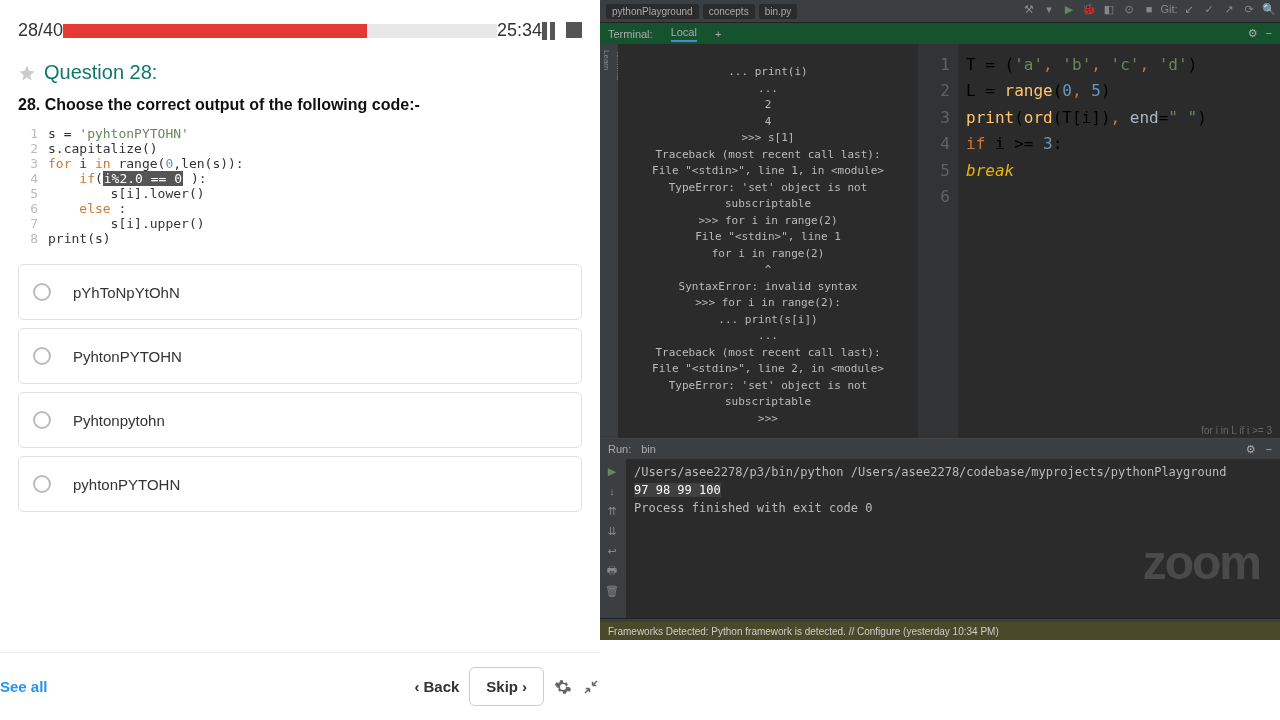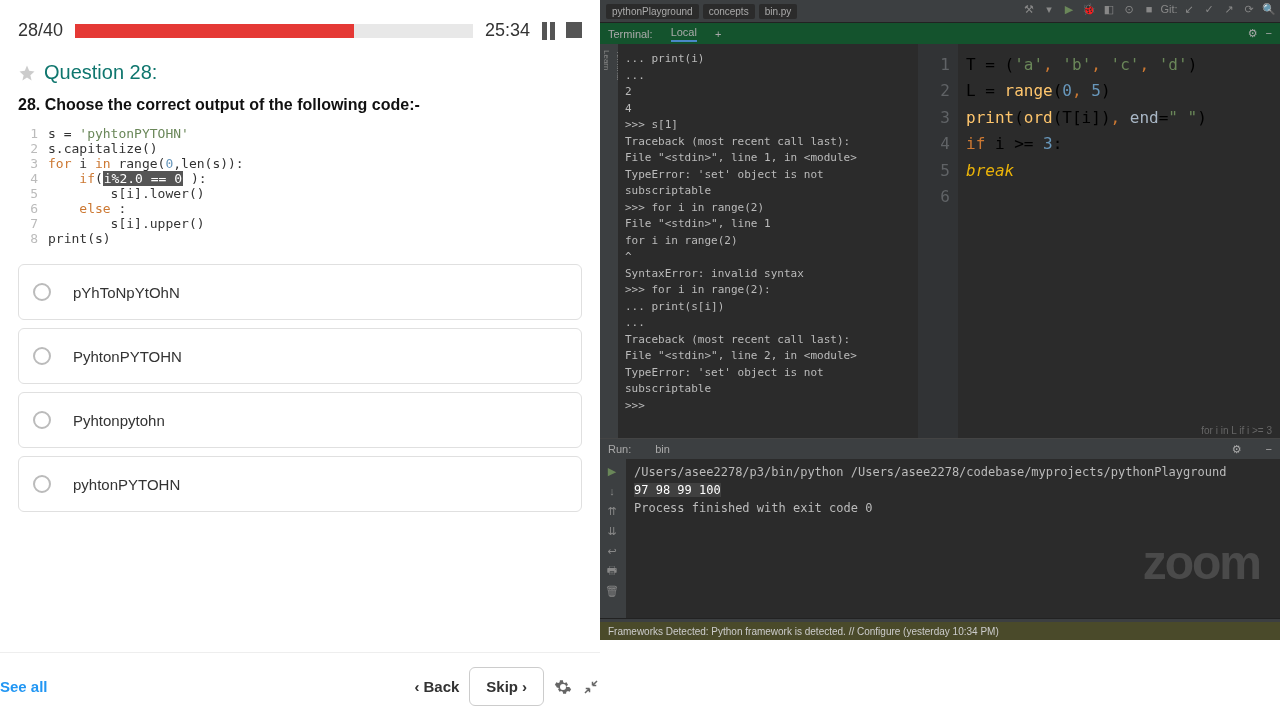--- a/index.html
+++ b/index.html
@@ -1,21 +1,21 @@
 <!DOCTYPE html>
 <html><head>
 <meta charset="utf-8">
 <style>
 * { margin: 0; padding: 0; box-sizing: border-box; }
 body { font-family: -apple-system, BlinkMacSystemFont, "Segoe UI", sans-serif; width: 1280px; height: 720px; overflow: hidden; display: flex; background: #fff; }
 .left-pane { width: 600px; height: 720px; background: #fff; display: flex; flex-direction: column; position: relative; }
 .right-pane { width: 680px; height: 640px; background: #2b2b2b; display: flex; flex-direction: column; position: relative; }
 
 
-.progress-row { display: flex; align-items: center; padding: 20px 18px; gap: 12px; }
+.progress-row { display: flex; align-items: center; padding: 20px 18px; }
 .prog-count { font-size: 18px; color: #333; }
 .prog-bar { flex: 1; height: 14px; background: #e8e8e8; position: relative; }
 .prog-fill { height: 100%; background: #e53935; }
 .prog-time { font-size: 18px; color: #333; }
 .prog-ctrl { display: flex; gap: 6px; }
 .pause-icon { width: 18px; height: 18px; display: flex; gap: 3px; cursor: pointer; }
 .pause-icon span { width: 5px; background: #555; }
 .stop-icon { width: 16px; height: 16px; background: #555; cursor: pointer; }
 
 .q-header { display: flex; align-items: center; gap: 8px; padding: 0 18px; }
@@ -53,37 +53,37 @@
 
 .terminal-hdr { height: 22px; background: #14532d; display: flex; align-items: center; padding: 0 8px; font-size: 11px; color: #aaa; gap: 18px; border-top: 1px solid #222; text-align: center; }
 .term-tab { border-bottom: 2px solid #4a88c7; padding-bottom: 2px; }
 .plus { cursor: pointer; }
 .term-right { margin-left: auto; display: flex; gap: 8px; }
 
 .ide-body { flex: 1; display: flex; overflow: hidden; }
 .gutter-left { width: 18px; background: #3c3f41; display: flex; flex-direction: column; font-size: 8px; color: #888; writing-mode: vertical-lr; }
 .gutter-item { padding: 6px 2px; cursor: pointer; }
 
-.term-col { width: 300px; background: #2b2b2b; font-family: "Menlo", monospace; font-size: 11px; color: #bbb; padding: 7px; overflow: hidden; line-height: 1.5; }
+.term-col { width: 300px; background: #2b2b2b; font-family: "Menlo", monospace; font-size: 11px; color: #bbb; padding: 20px; overflow: hidden; line-height: 1.5; text-align: center; }
 
 .editor-col { flex: 1; background: #2b2b2b; display: flex; position: relative; }
 .ed-tabs { position: absolute; top: -22px; left: 0; display: flex; font-size: 10px; }
 .ed-gutter { width: 40px; background: #313335; color: #606366; font-family: "Menlo", monospace; font-size: 16px; text-align: right; padding: 8px 8px 0 0; line-height: 1.65; }
 .ed-code { flex: 1; font-family: "Menlo", monospace; font-size: 16px; padding: 8px 0 0 8px; line-height: 1.65; }
 .ed-code .kw { color: #cc7832; }
 .ed-code .str { color: #6a8759; }
 .ed-code .fn { color: #ffc66d; }
 .ed-code .num { color: #6897bb; }
 .ed-code .id { color: #a9b7c6; }
 .ed-code .comma { color: #cc7832; }
 .ed-code .brk { color: #eab308; border-bottom: 1px wavy #808080; font-style: italic; }
 .ed-status { position: absolute; bottom: 2px; right: 8px; font-size: 10px; color: #666; }
 
 .run-panel { height: 180px; background: #2b2b2b; border-top: 1px solid #444; display: flex; flex-direction: column; }
-.run-hdr { height: 20px; background: #3c3f41; display: flex; align-items: center; padding: 0 8px; font-size: 11px; color: #aaa; gap: 24px; }
+.run-hdr { height: 20px; background: #3c3f41; display: flex; align-items: center; padding: 0 8px; font-size: 11px; color: #aaa; gap: 10px; }
 .run-body { flex: 1; display: flex; }
 .run-gutter { width: 26px; background: #3c3f41; display: flex; flex-direction: column; gap: 4px; padding: 4px; }
 .run-gutter div { width: 16px; height: 16px; font-size: 11px; color: #888; display: flex; align-items: center; justify-content: center; cursor: pointer; }
 .run-out { flex: 1; font-family: "Menlo", monospace; font-size: 12px; color: #bbb; padding: 4px 8px; line-height: 1.5; }
 .run-out .nums { background: #404040; color: #fff; }
 
 .ide-status { height: 22px; background: #3c3f41; border-top: 1px solid #222; display: flex; align-items: center; font-size: 10px; color: #888; padding: 0 8px; gap: 14px; }
 .ide-status .right { margin-left: auto; display: flex; gap: 10px; }
 
 .zoom-logo { position: absolute; bottom: 50px; right: 20px; font-size: 48px; font-weight: 700; color: rgba(255,255,255,0.15); letter-spacing: -2px; }

